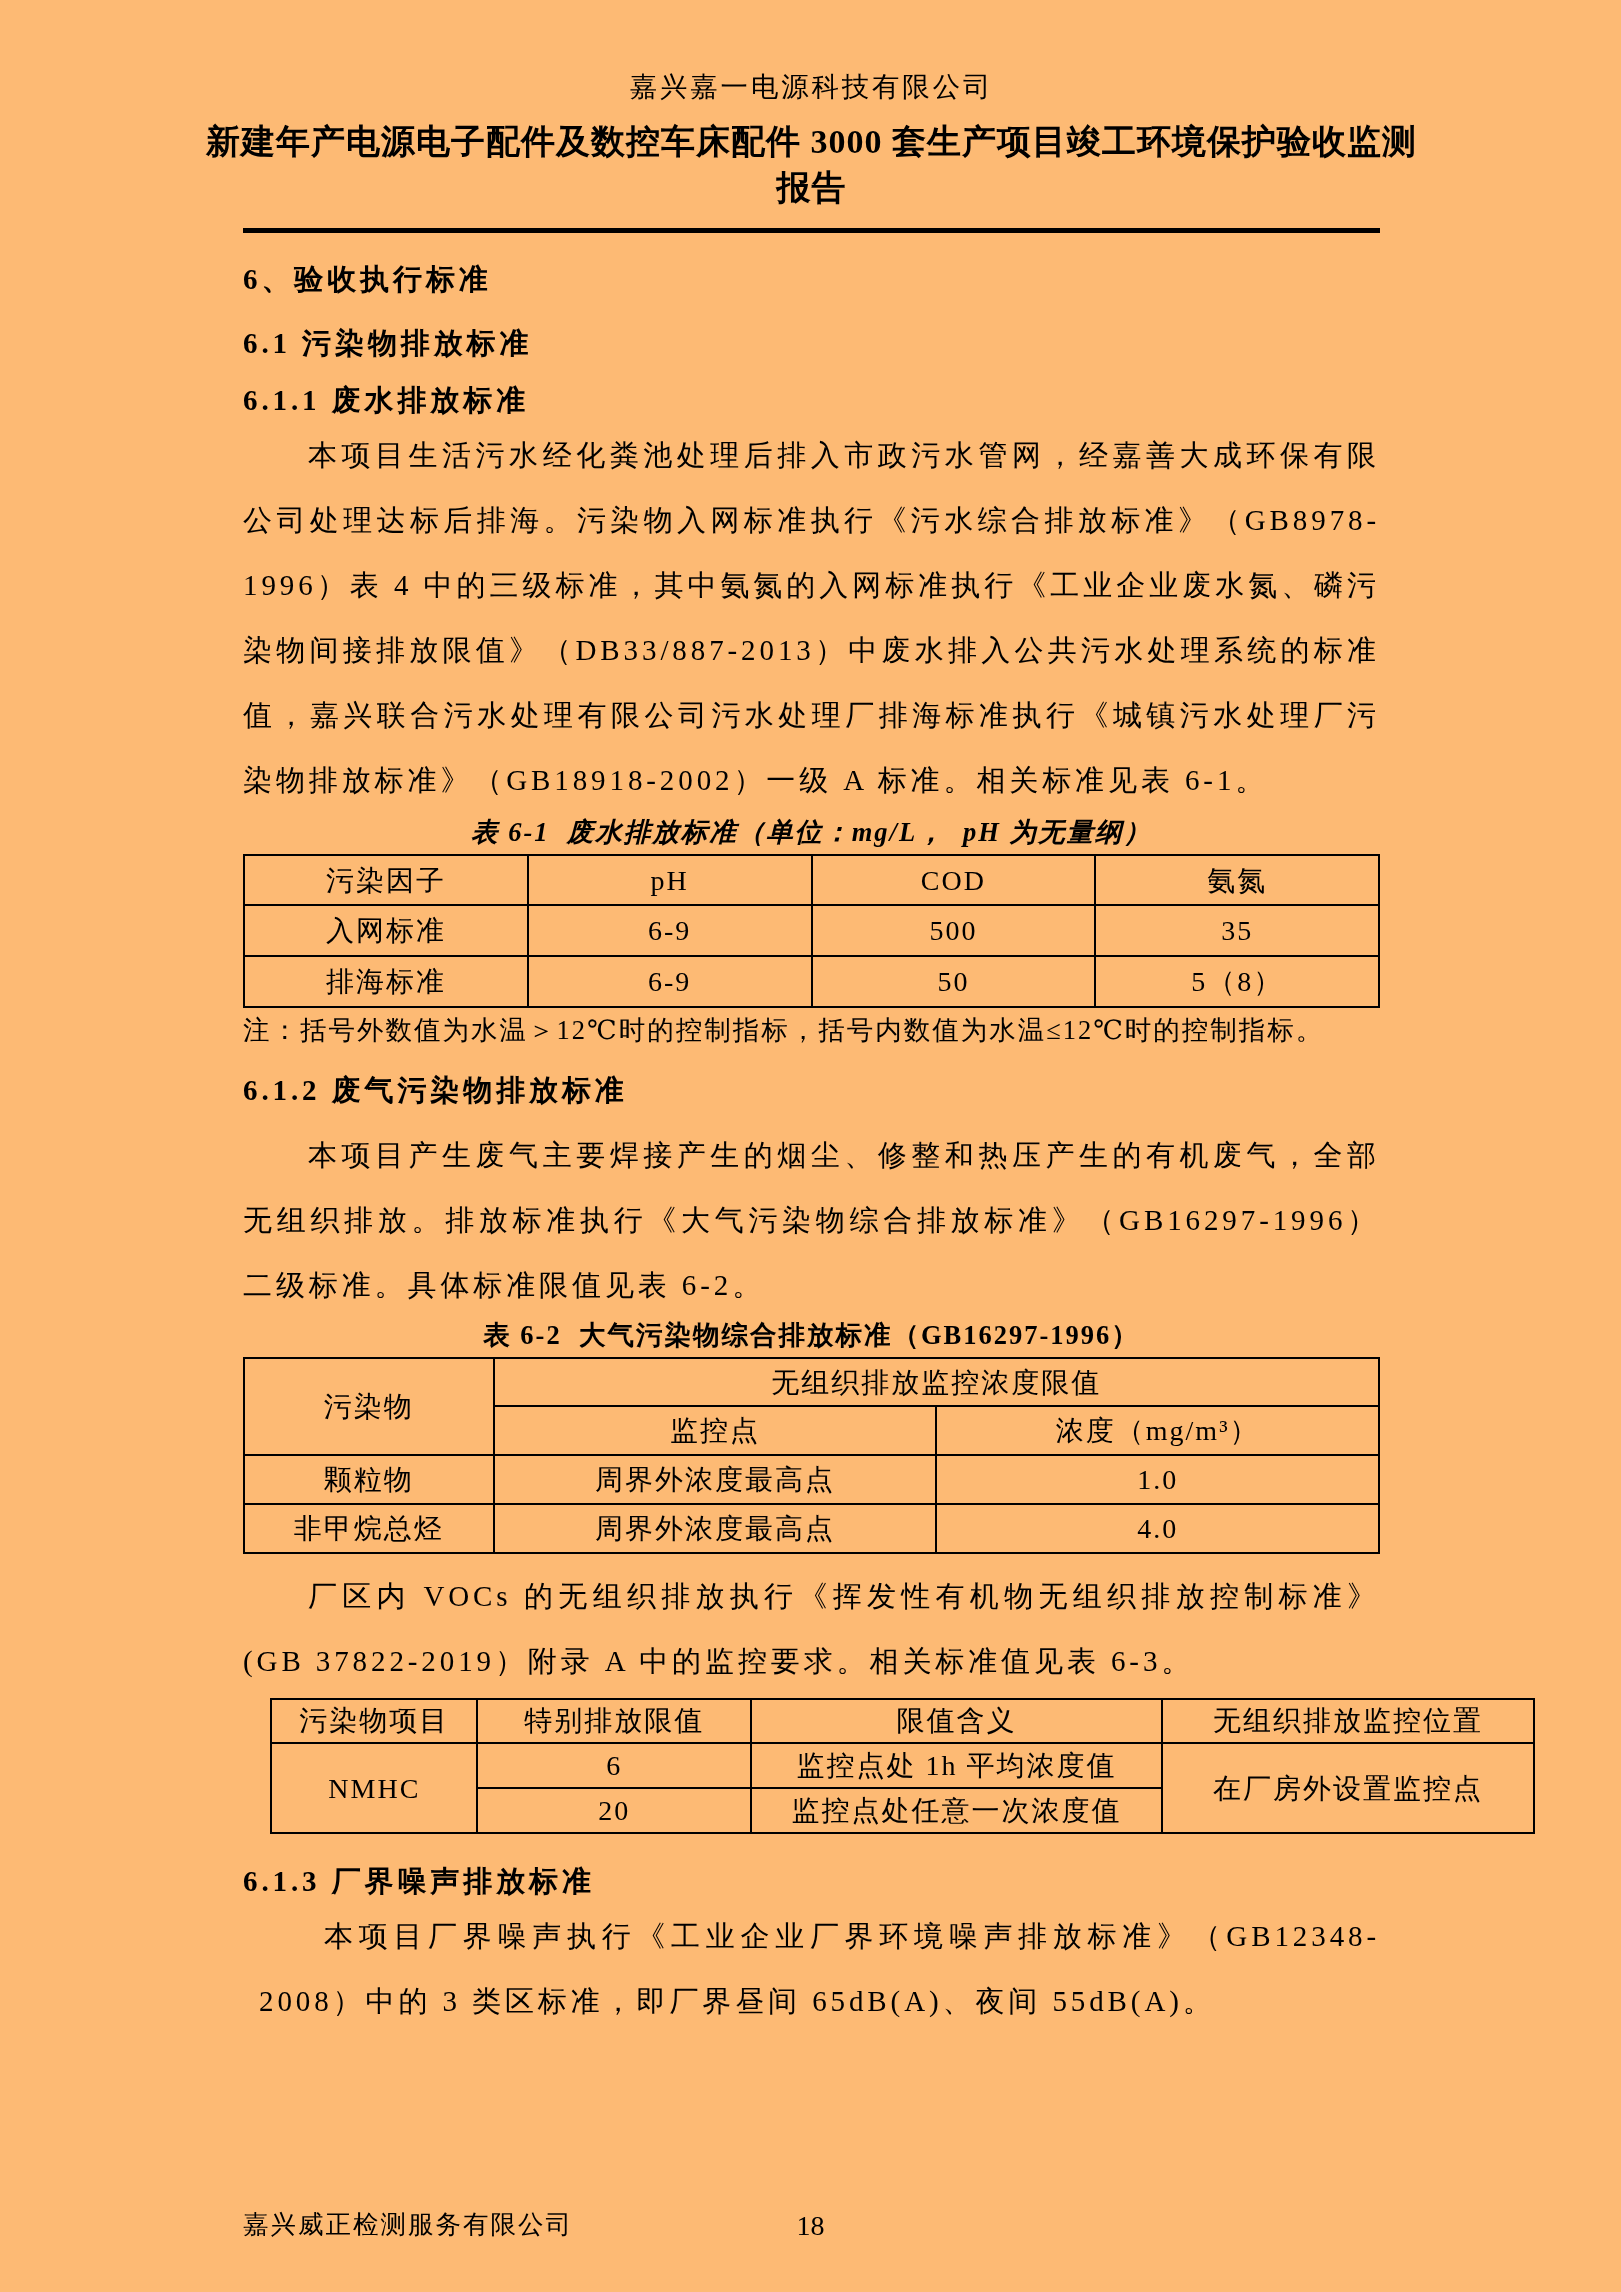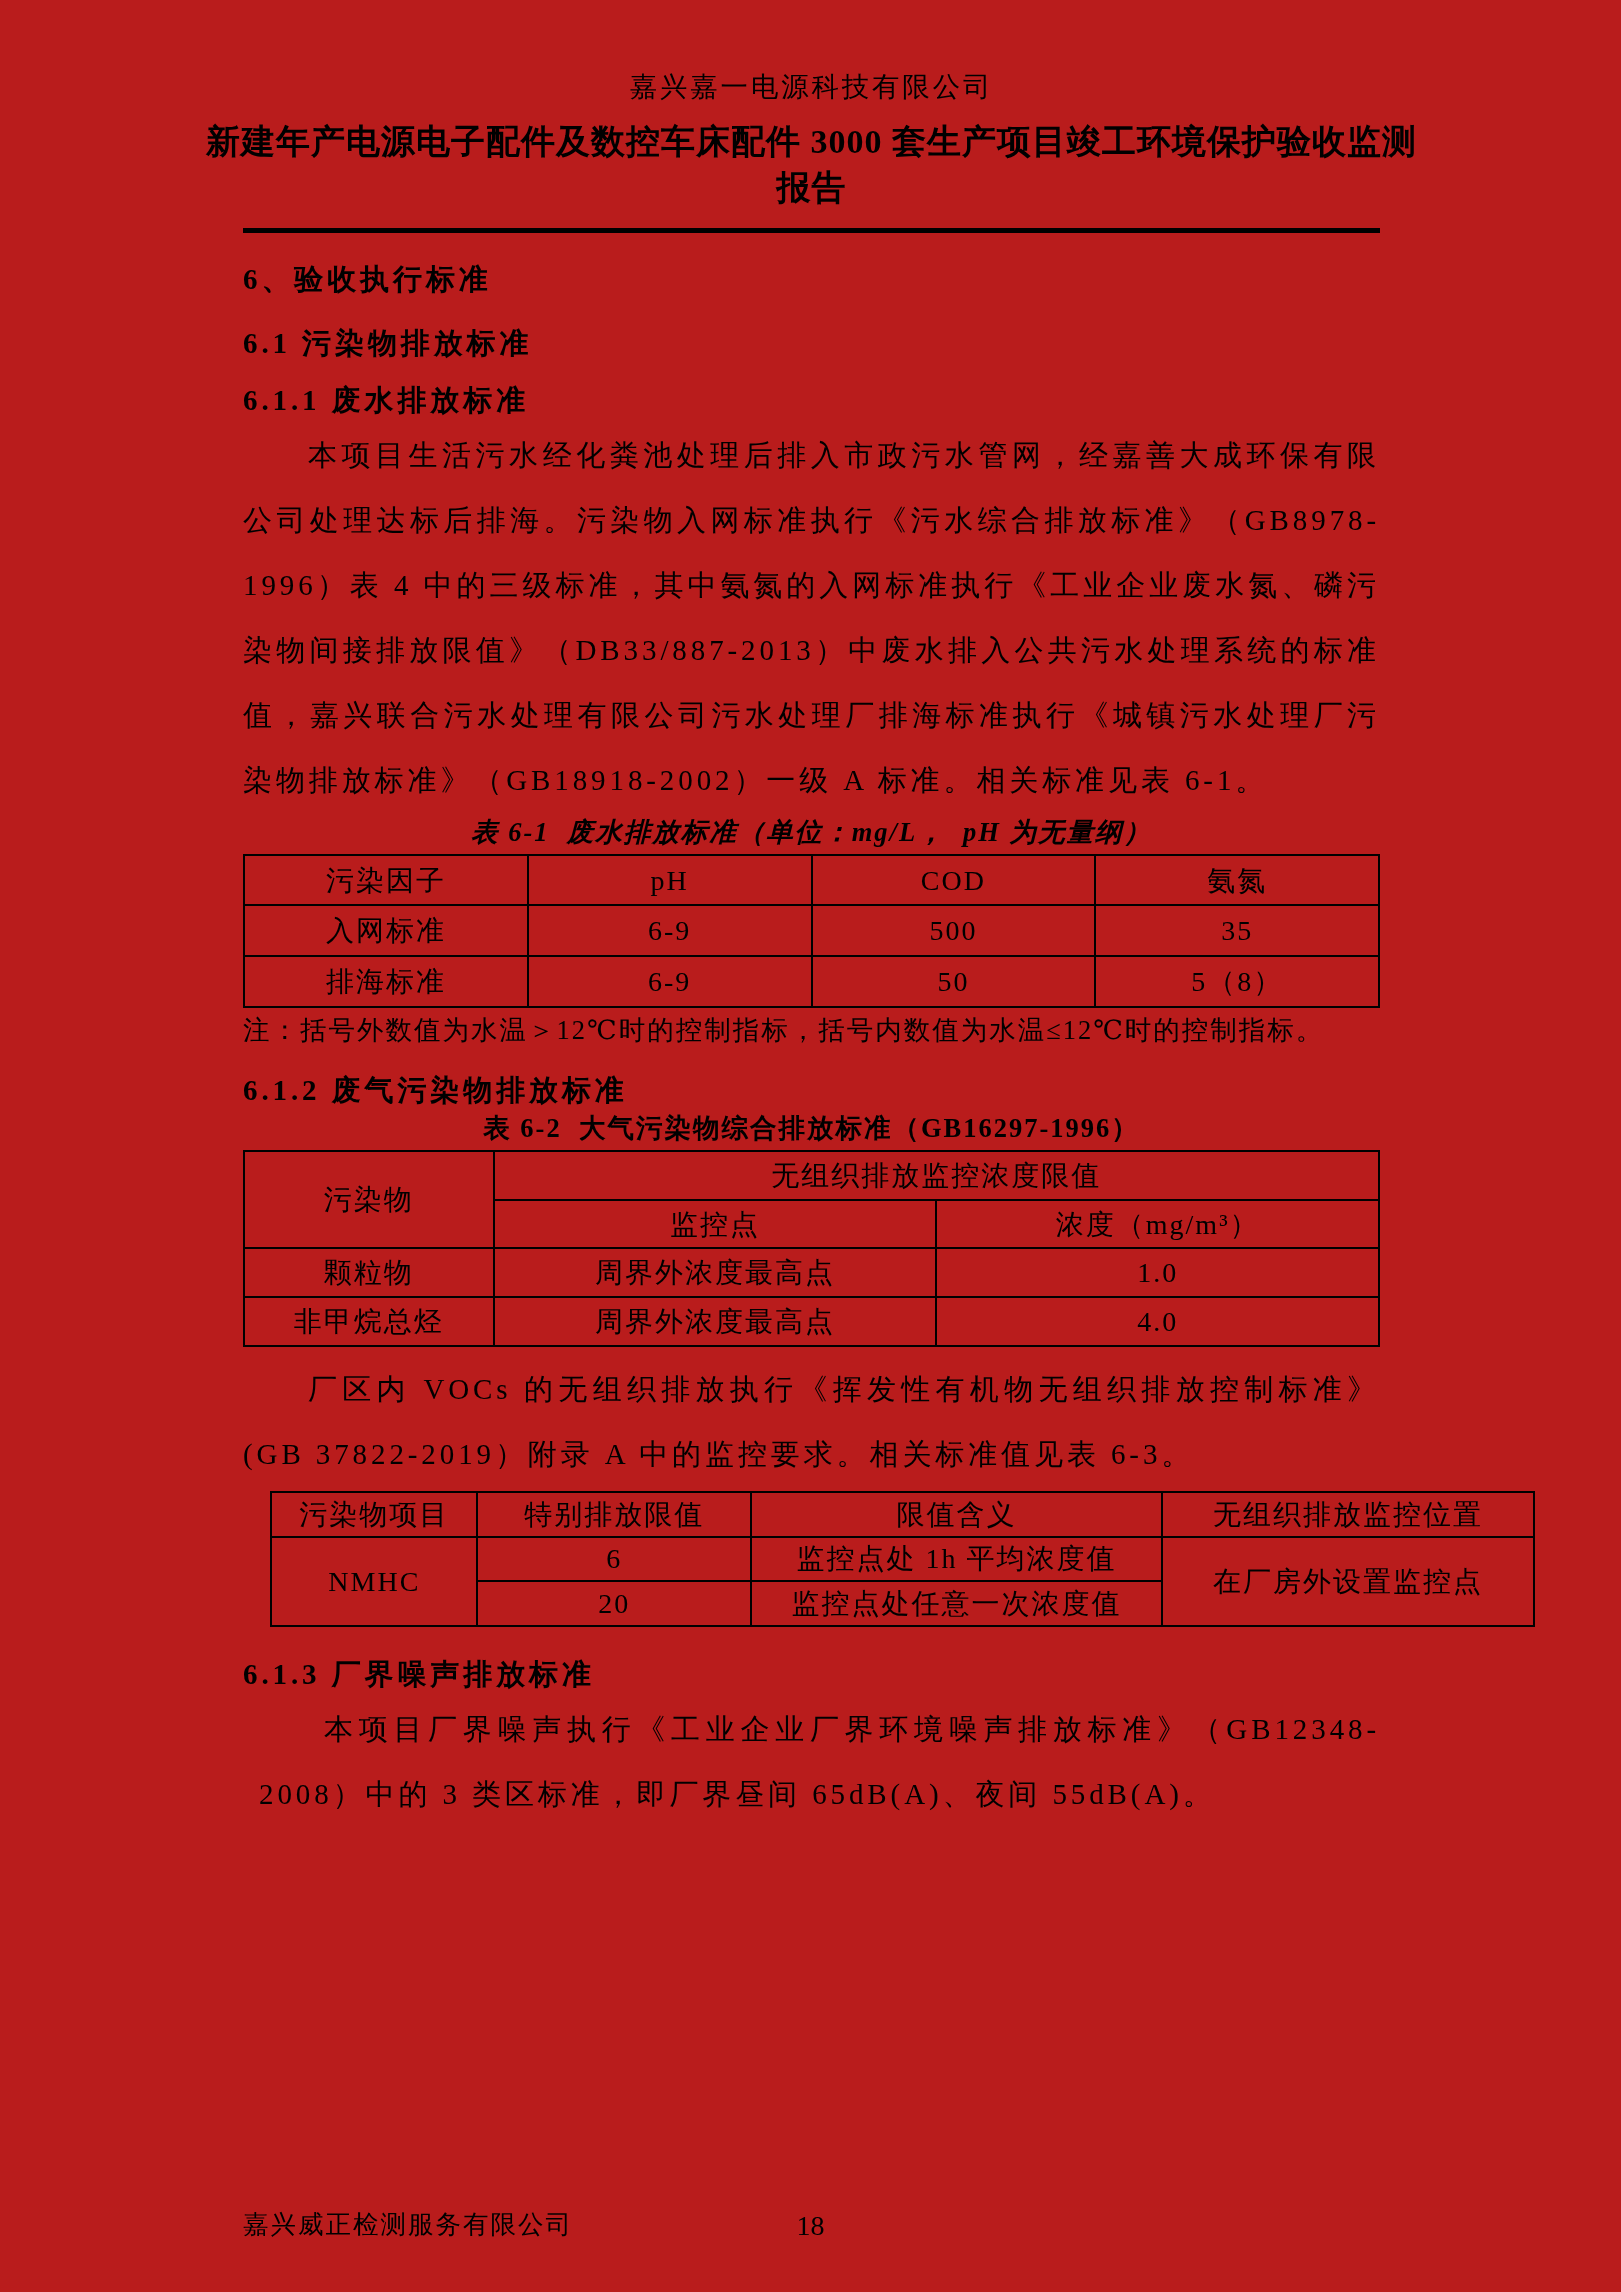--- a/index.html
+++ b/index.html
@@ -3,21 +3,21 @@
 <meta charset="utf-8">
 <style>
   * { box-sizing: border-box; margin: 0; padding: 0; }
   html, body { background: #ffffff; }
   body { font-family: "Liberation Serif", "DejaVu Serif", serif; color: #000; }
 
   .page {
     position: relative;
     width: 1621px;
     height: 2293px;
-    background: #b91c1c;
+    background: #fdba74;
     padding: 69px 241px 0 243px;
     overflow: hidden;
   }
 
   
   .hdr { text-align: center; }
   .hdr-line1 { font-size: 27.4px; letter-spacing: 2.9px; }
   .hdr-line2 { font-size: 34px; font-weight: bold; letter-spacing: 1px; margin: 13.7px -54px 0; }
   .hdr-rule { height: 4.9px; background: #000; margin-top: 17.6px; }
 
@@ -137,20 +137,21 @@
       <td>6-9</td>
       <td>50</td>
       <td>5（8）</td>
     </tr>
   </tbody>
     </table>
   <div class="tbl-note">注：括号外数值为水温＞12℃时的控制指标，括号内数值为水温≤12℃时的控制指标。</div>
 
   <div class="h" id="h-sec612">6.1.2 废气污染物排放标准</div>
 
+  <p class="para" id="p-wastegas">本项目产生废气主要焊接产生的烟尘、修整和热压产生的有机废气，全部无组织排放。排放标准执行《大气污染物综合排放标准》（GB16297-1996）二级标准。具体标准限值见表 6-2。</p>
 
   <div class="tbl-caption" id="cap-t62">表 6-2  大气污染物综合排放标准（GB16297-1996）</div>
   <table class="t62">
     <colgroup>
         <col style="width:22%">
         <col style="width:39%">
         <col style="width:39%">
       </colgroup>
     <tbody>
         <tr>

